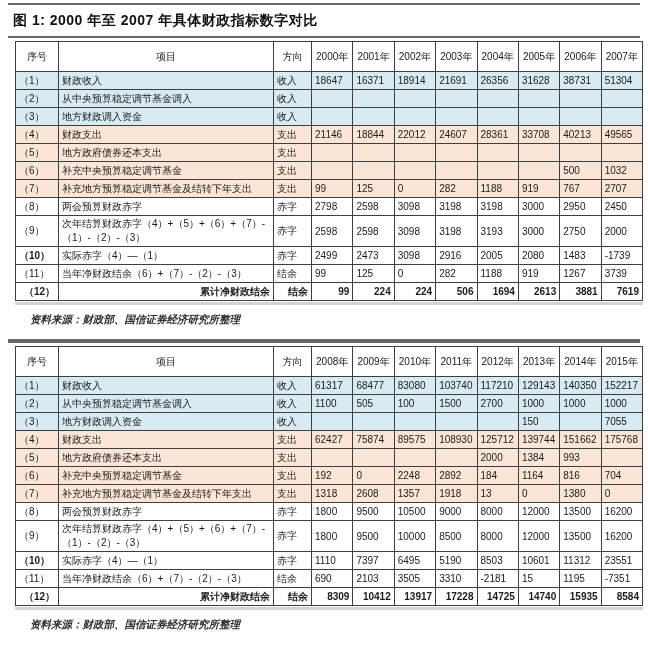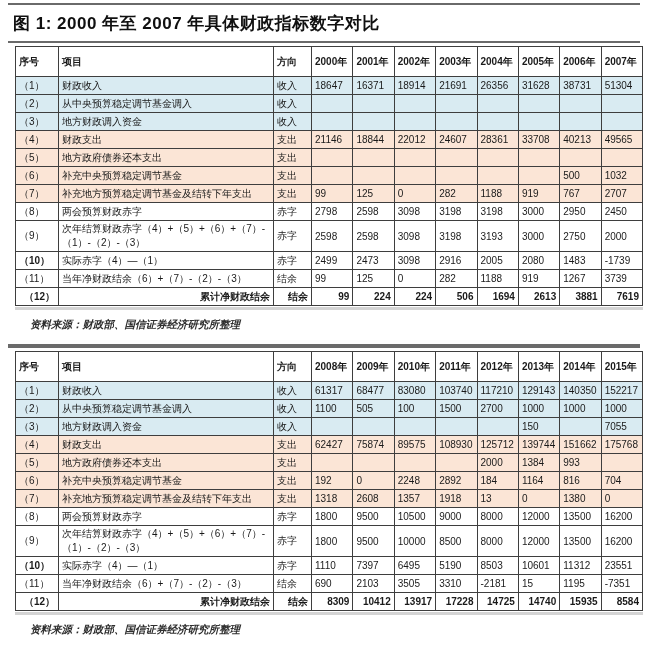--- a/index.html
+++ b/index.html
@@ -8,35 +8,35 @@
     background: #ffffff;
     font-family: "Liberation Sans", sans-serif;
     color: #1a1a1a;
     overflow: hidden;
   }
   .page { padding: 3px 8px 0 8px; box-sizing: border-box; }
   .figure { margin-bottom: 12px; }
   .rule { border-top: 2px solid var(--rule-color, #6a6a6a); }
   .fig-title {
     margin: 0; padding: 7px 2px 6px 5px;
-    font-size: 17px; font-weight: bold; letter-spacing: 0.5px;
+    font-size: 14px; font-weight: bold; letter-spacing: 0.5px;
     color: #101010;
   }
   .table-wrap { margin: 3px 0 0 7px; }
   table.data-table {
     border-collapse: collapse; width: 628px;
     table-layout: fixed; font-size: 10px;
   }
   table.data-table th, table.data-table td {
     border: 1px solid var(--table-border, #3e3e3e);
     padding: 1px 3px; vertical-align: middle;
     overflow: hidden; white-space: normal;
     text-align: left; font-weight: normal;
   }
-  table.data-table thead th { font-weight: bold; height: 27px; }
+  table.data-table thead th { font-weight: normal; height: 27px; text-align: center; }
   table.data-table th:nth-child(1) { width: 36px; }
   table.data-table th:nth-child(2) { width: 208px; }
   table.data-table th:nth-child(3) { width: 31px; }
   tbody td { height: 15px; }
   td.serial { text-align: center; }
   td.dir { text-align: center; }
   tr.r-income td { background: var(--income-bg, #d9ebf2); }
   tr.r-expense td { background: var(--expense-bg, #fbe5d6); }
   tr.r-plain td { background: #ffffff; }
   tr.bold-row td { font-weight: bold; text-align: right; }

